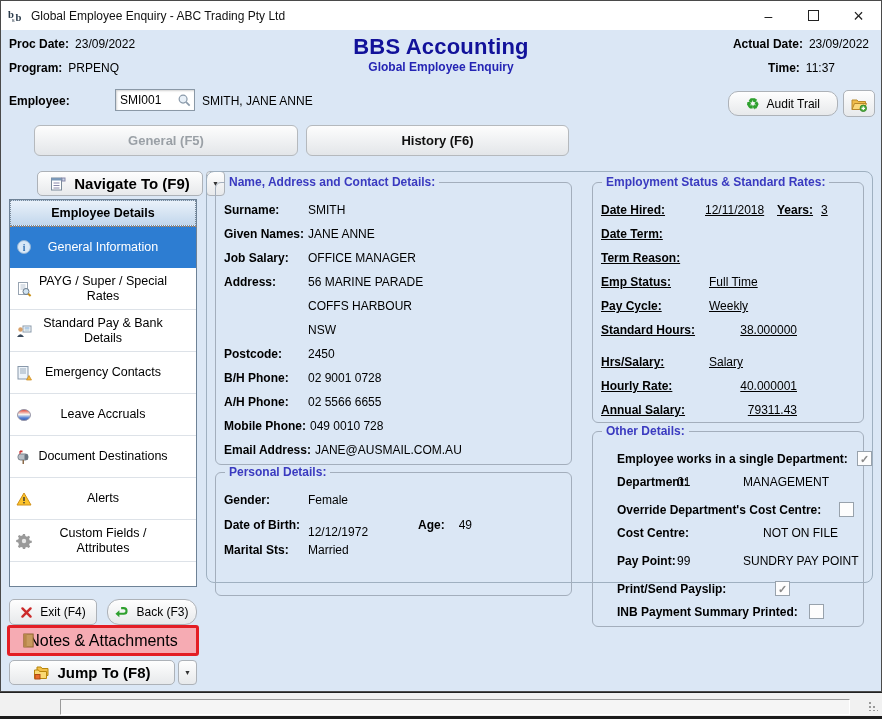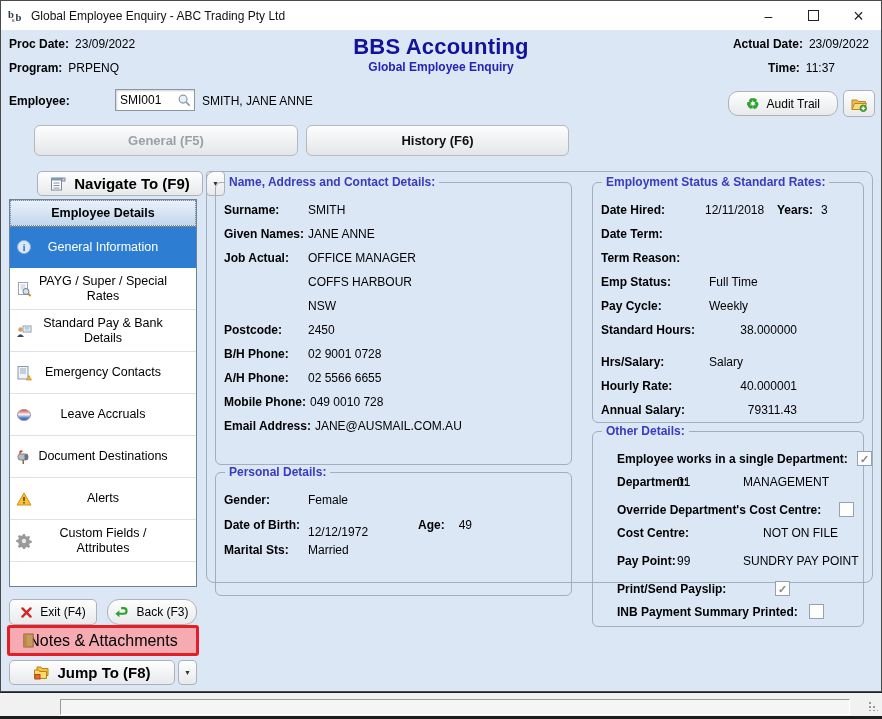--- a/index.html
+++ b/index.html
@@ -73,21 +73,21 @@
     padding:15px 8px 0 8px;}
   .legend{position:absolute;top:-8px;left:9px;background:#dbe7f5;padding:0 4px;
     font-size:12px;font-weight:bold;color:#3a3ac0;white-space:nowrap;}
   .frow{height:24px;display:flex;align-items:center;white-space:nowrap;position:relative;}
   .frow .lab{font-weight:bold;flex:0 0 80px;}
   .frow .lab.w100{flex:0 0 100px;}
   .frow .val{margin-left:4px;}
   .num{display:inline-block;width:92px;text-align:right;margin-left:4px;}
   .fs-contact{left:8px;top:10px;width:357px;height:283px;}
   .fs-personal{left:8px;top:300px;width:357px;height:124px;}
-  .fs-employment{left:385px;top:10px;width:272px;height:241px;}
+  .fs-employment{left:385px;top:10px;width:272px;height:241px;text-decoration:underline;}
   .fs-other{left:385px;top:259px;width:272px;height:196px;padding-left:24px;}
   .spacer8{height:8px;}.spacer5{height:5px;}
   .orow{height:23px;display:flex;align-items:center;white-space:nowrap;position:relative;font-size:12px;}
   .orow .lab{font-weight:bold;}
   .checkbox{width:15px;height:15px;box-sizing:border-box;border:1px solid #98a2ac;background:#fdfdfd;
     display:flex;align-items:center;justify-content:center;font-size:11px;font-weight:bold;
     color:#8a8a8a;line-height:12px;}
   
   .behind{position:absolute;left:0;top:692px;width:882px;height:24px;background:#f1f1f1;
     border-top:1px solid #222;box-sizing:border-box;}
@@ -329,22 +329,26 @@
       <div class="legend">Name, Address and Contact Details:</div>
       <div class="frow">
           <span class="lab">Surname:</span>
           <span class="val">SMITH</span>
         </div>
       <div class="frow">
           <span class="lab">Given Names:</span>
           <span class="val">JANE ANNE</span>
         </div>
       <div class="frow">
-          <span class="lab">Job Actual:</span>
+          <span class="lab">Job Salary:</span>
           <span class="val">OFFICE MANAGER</span>
+        </div>
+      <div class="frow">
+          <span class="lab">Address:</span>
+          <span class="val">56 MARINE PARADE</span>
         </div>
       <div class="frow">
           <span class="lab"></span>
           <span class="val">COFFS HARBOUR</span>
         </div>
       <div class="frow">
           <span class="lab"></span>
           <span class="val">NSW</span>
         </div>
       <div class="frow">

